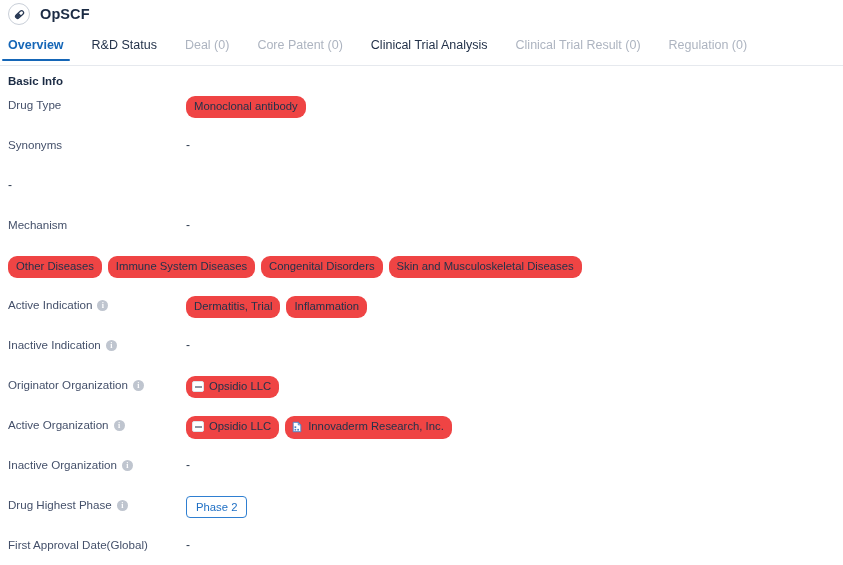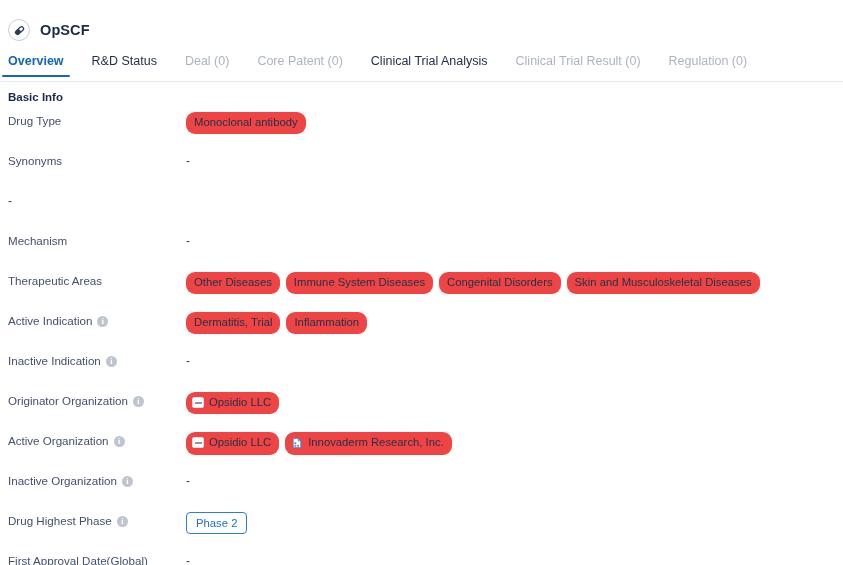--- a/index.html
+++ b/index.html
@@ -18,21 +18,20 @@
     position: relative;
   }
 
   
   .header {
     height: 28px;
     display: flex;
     align-items: center;
     padding: 0 0 0 8px;
     gap: 10px;
-    margin-top: 16px;
   }
   .drug-avatar {
     width: 22px;
     height: 22px;
     border-radius: 50%;
     border: 1px solid #c9cfd8;
     background: #ffffff;
     display: flex;
     align-items: center;
     justify-content: center;
@@ -248,23 +247,20 @@
   <div class="row">
     <div class="row-label">
       <span>Mechanism</span>
     </div>
     <div class="row-value">
       <span class="dash">-</span>
     </div>
   </div>
 
   <div class="row">
-    <div class="row-label">
-      <span>Therapeutic Areas</span>
-    </div>
     <div class="row-value">
       <span class="tag">Other Diseases</span>
       <span class="tag">Immune System Diseases</span>
       <span class="tag">Congenital Disorders</span>
       <span class="tag">Skin and Musculoskeletal Diseases</span>
     </div>
   </div>
 
   <div class="row">
     <div class="row-label">

